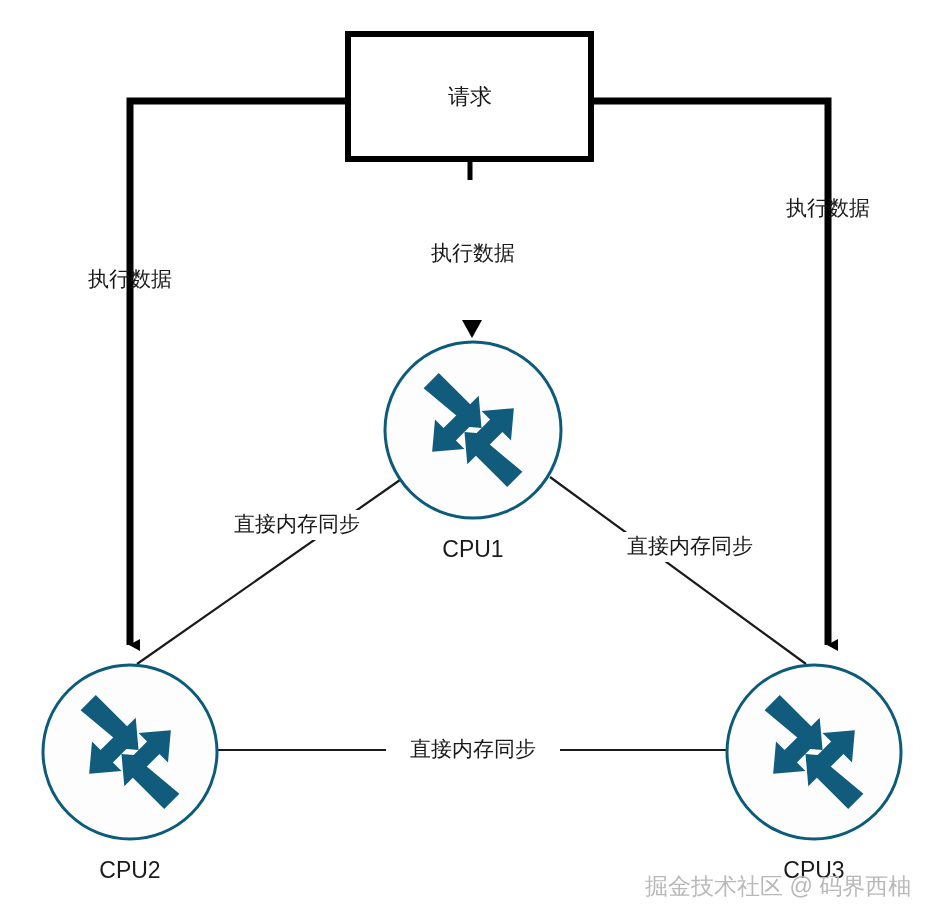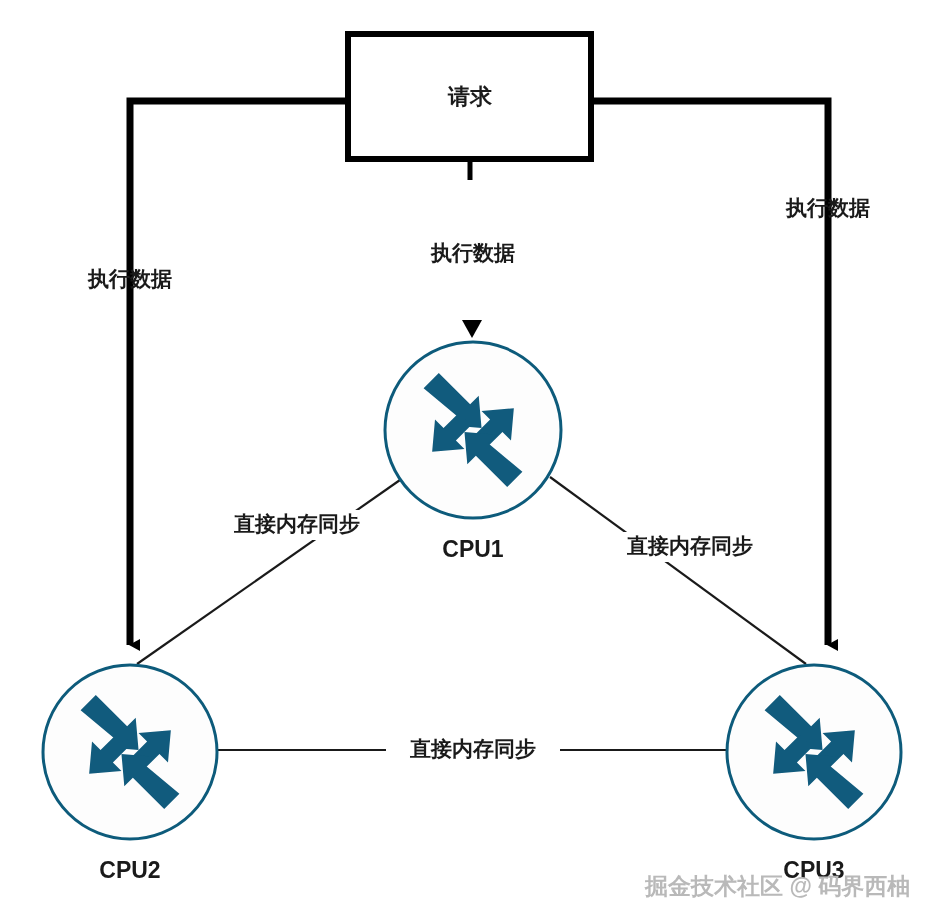--- a/index.html
+++ b/index.html
@@ -10,21 +10,20 @@
   }
   body {
     font-family: "Liberation Sans", "DejaVu Sans", sans-serif;
   }
   #diagram-root {
     position: relative;
     width: 944px;
     height: 924px;
     background: #ffffff;
     overflow: hidden;
-    font-weight: bold;
   }
   #diagram-svg {
     position: absolute;
     top: 0;
     left: 0;
     width: 944px;
     height: 924px;
     display: block;
   }
   .edge-thick {

